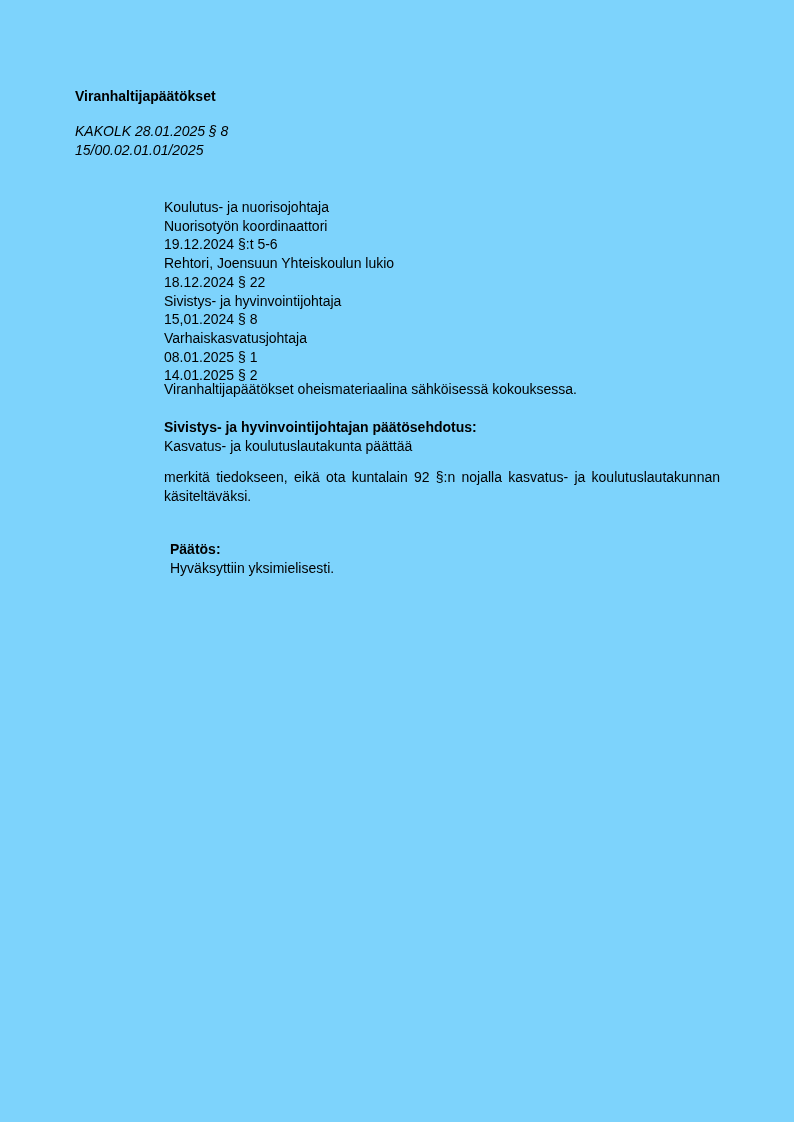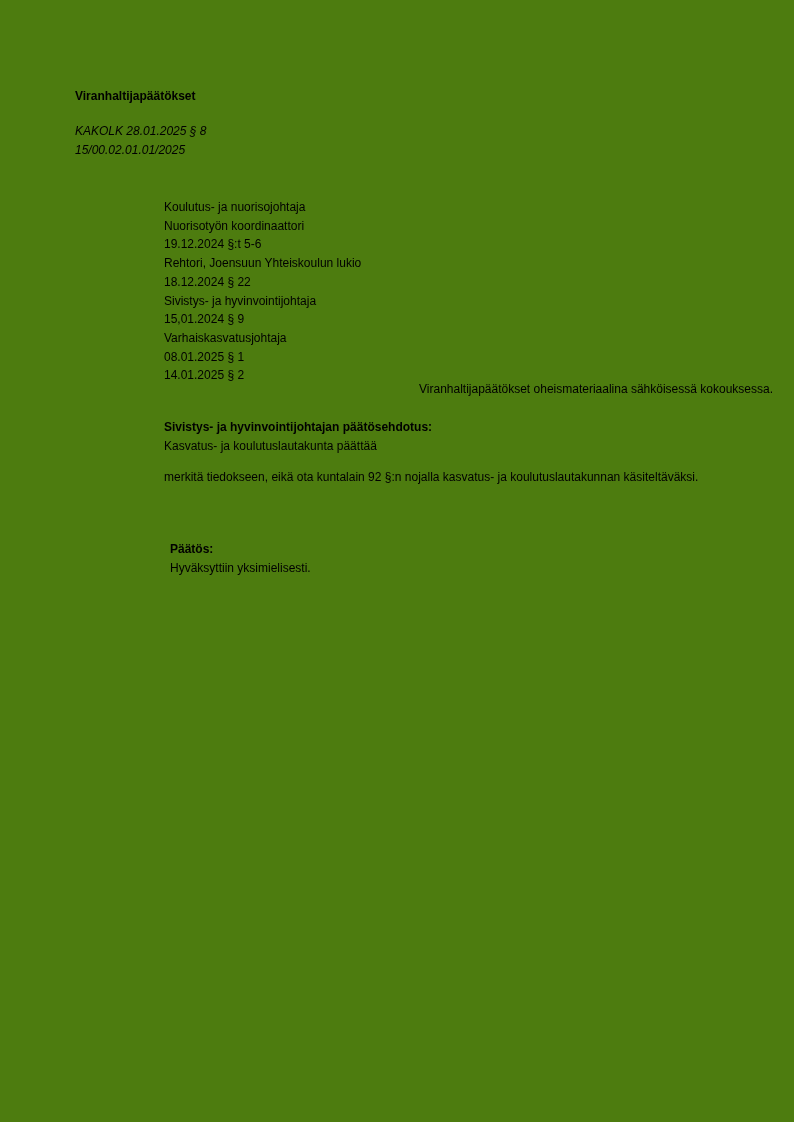--- a/index.html
+++ b/index.html
@@ -4,24 +4,24 @@
 <style>
   html, body {
     margin: 0;
     padding: 0;
     background: #ffffff;
   }
   .page {
     position: relative;
     width: 794px;
     height: 1122px;
-    background: #4d7c0f;
+    background: #7dd3fc;
     color: #000000;
     font-family: "Liberation Sans", sans-serif;
-    font-size: 12px;
+    font-size: 14px;
     line-height: 18.7px;
     overflow: hidden;
   }
   .block { position: absolute; }
 
   .doc-title {
     left: 75px;
     top: 87px;
     font-weight: bold;
   }
@@ -40,24 +40,23 @@
     flex-direction: column;
   }
   .tcell-role {
     width: 259px;
     flex: none;
   }
   .tcell-dates {
     flex: none;
   }
   .attachment-note {
-    left: 173px;
+    left: 164px;
     top: 380px;
     width: 600px;
-    text-align: right;
   }
   .proposal-block {
     left: 164px;
     top: 418px;
     width: 600px;
   }
   .proposal-body {
     left: 164px;
     top: 468px;
     width: 556px;
@@ -100,21 +99,21 @@
       <div class="tcell-role">Rehtori, Joensuun Yhteiskoulun lukio</div>
       <div class="tcell-dates">
         <div>18.12.2024 § 22</div>
       </div>
     </div>
 
 
     <div class="trow">
       <div class="tcell-role">Sivistys- ja hyvinvointijohtaja</div>
       <div class="tcell-dates">
-        <div>15,01.2024 § 9</div>
+        <div>15,01.2024 § 8</div>
       </div>
     </div>
 
     <div class="trow">
       <div class="tcell-role">Varhaiskasvatusjohtaja</div>
       <div class="tcell-dates">
         <div>08.01.2025 § 1</div>
         <div>14.01.2025 § 2</div>
       </div>
     </div>

